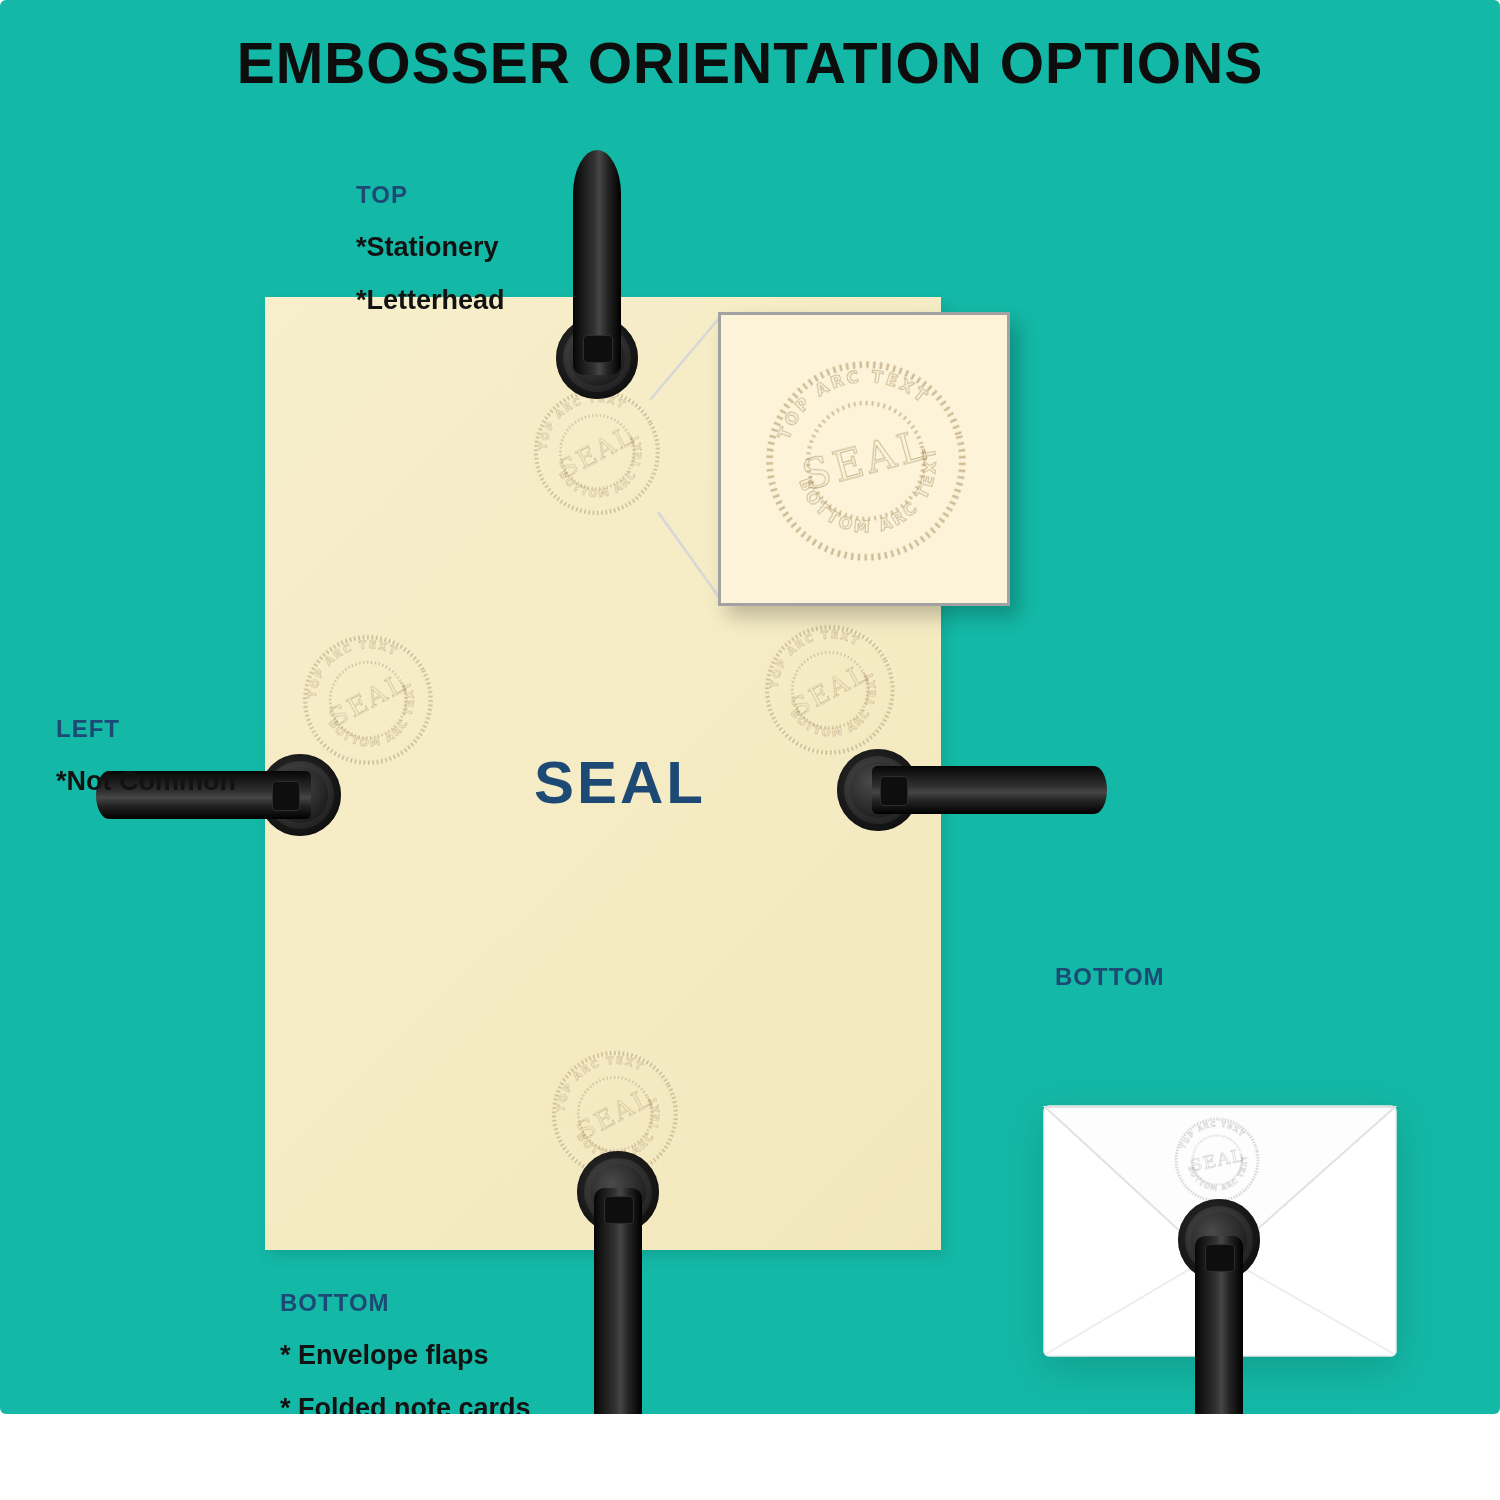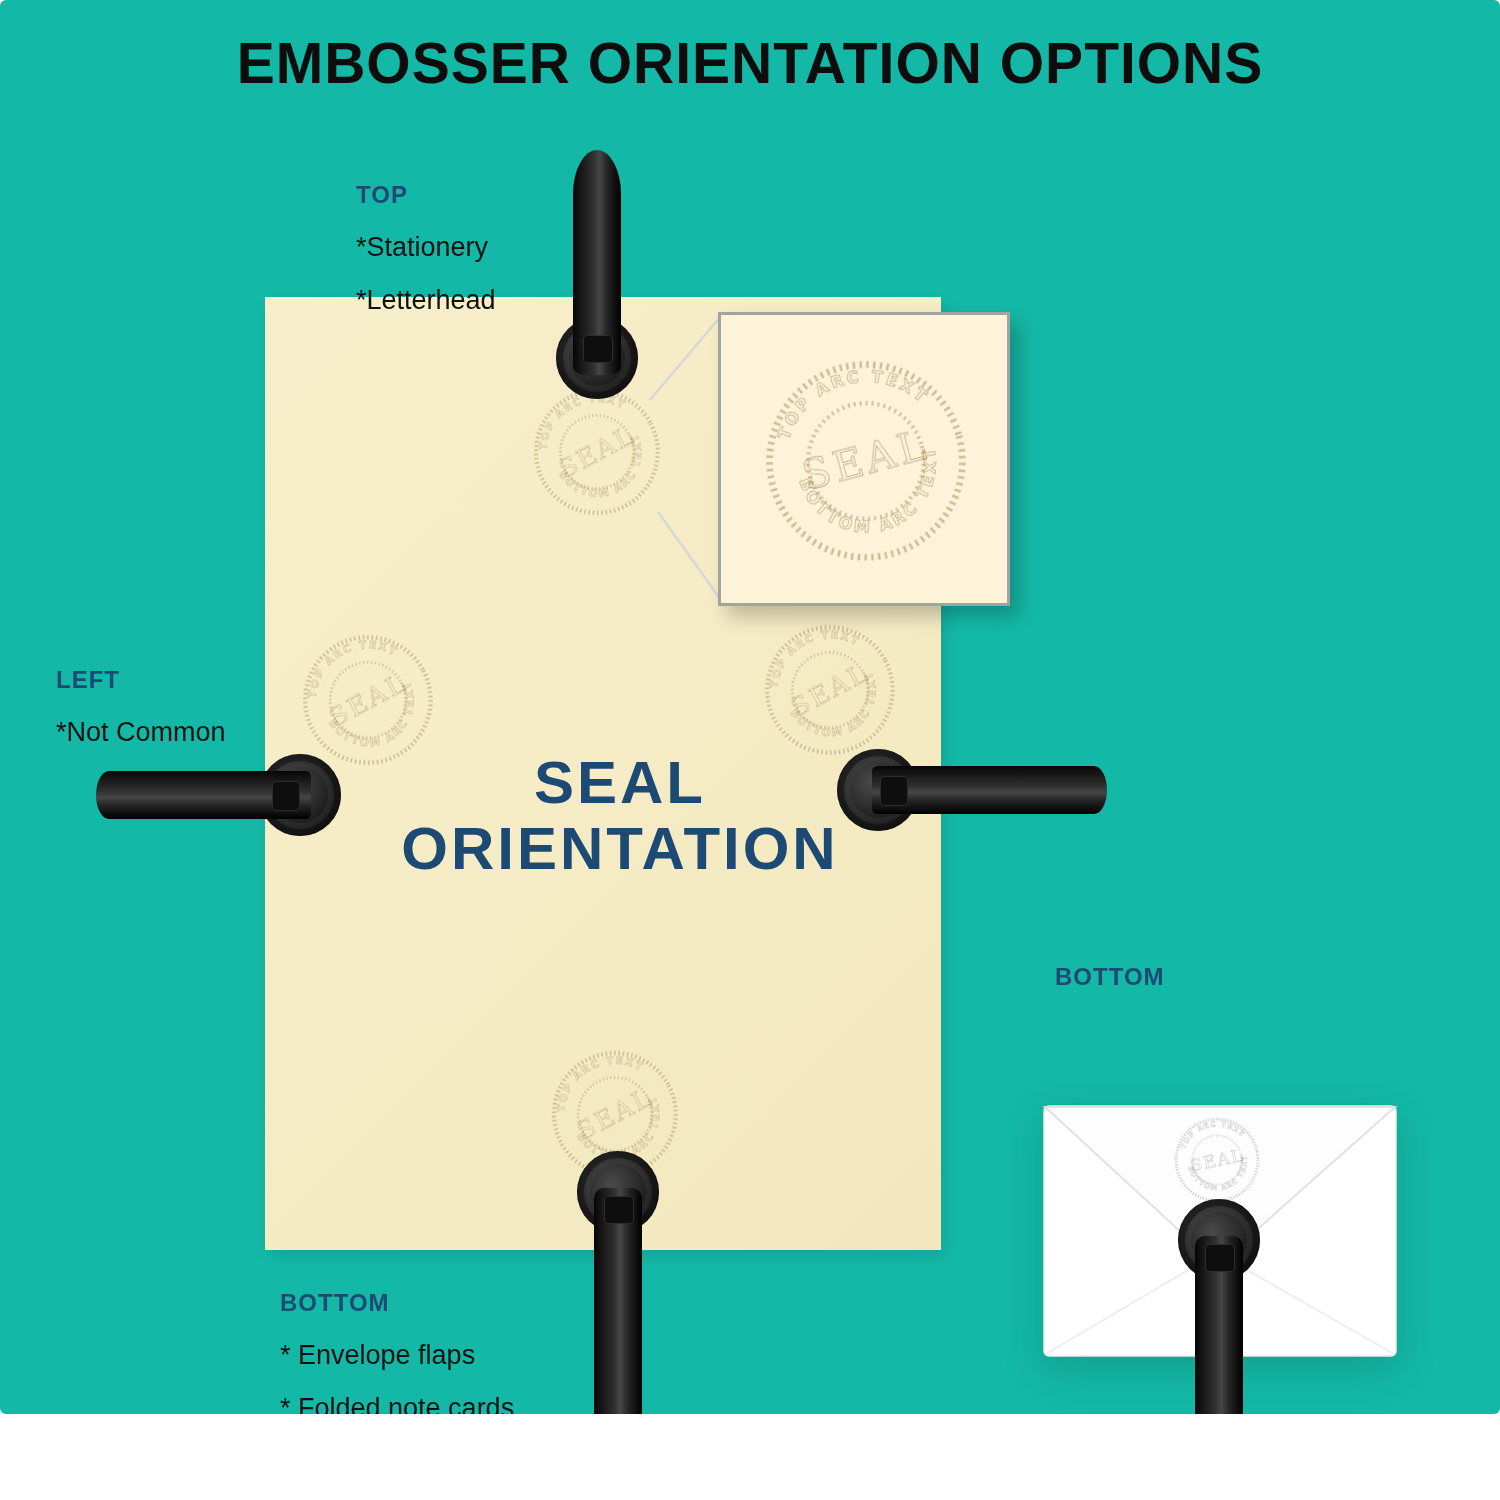--- a/index.html
+++ b/index.html
@@ -71,21 +71,21 @@
   
   .center-label {
     position:absolute; left:620px; top:750px; transform:translateX(-50%);
     text-align:center; color:#1d4a74; font-weight:bold; font-size:60px;
     letter-spacing:3px; line-height:66px; white-space:nowrap;
   }
 
   
   .note { position:absolute; line-height:33px; white-space:nowrap; }
   .note-heading { font-size:24px; font-weight:bold; color:#1d4a74; letter-spacing:1px; margin-bottom:4px; }
-  .note-line { font-size:27px; font-weight:normal; color:#121212;margin-top:20px; }
+  .note-line { font-size:27px; font-weight:bold; color:#121212;margin-top:20px; }
 </style>
 </head>
 <body>
 
 <div class="canvas">
 
   <svg width="0" height="0" style="position:absolute">
     <defs>
       <path id="arc-top" d="M 26 112 A 84 84 0 0 1 194 112"></path>
       <path id="arc-bottom" d="M 38 112 A 72 72 0 0 0 182 112"></path>
@@ -138,21 +138,20 @@
       <circle class="ring-outer" cx="110" cy="110" r="100"></circle>
       <circle class="ring-inner" cx="110" cy="110" r="60"></circle>
       <text class="arc-text"><textPath href="#arc-top" startOffset="50%">TOP ARC TEXT</textPath></text>
       <text class="center-text" x="110" y="124">SEAL</text>
       <text class="arc-text"><textPath href="#arc-bottom" startOffset="50%">BOTTOM ARC TEXT</textPath></text>
     </svg>
   </div>
 
   <div class="center-label">
     <div>SEAL</div>
-    <div>ORIENTATION</div>
   </div>
 
   <div>
     <div class="clamp-head" style="left:556px;top:317px"></div>
     <div class="clamp-handle handle-v handle-up" style="left:573px;top:150px;height:225px"></div>
     <div class="clamp-latch" style="left:583px;top:335px;width:28px;height:26px"></div>
   </div>
 
   <div>
     <div class="clamp-head" style="left:259px;top:754px"></div>
@@ -193,21 +192,21 @@
     <div class="clamp-handle handle-v handle-down" style="left:1195px;top:1236px;height:222px"></div>
     <div class="clamp-latch" style="left:1205px;top:1244px;width:28px;height:26px"></div>
   </div>
 
   <div class="note" style="left:356px;top:178px">
     <div class="note-heading">TOP</div>
     <div class="note-line">*Stationery</div>
     <div class="note-line">*Letterhead</div>
   </div>
 
-  <div class="note" style="left:56px;top:663px">
+  <div class="note" style="left:56px;top:712px">
     <div class="note-heading">LEFT</div>
     <div class="note-line">*Not Common</div>
   </div>
 
 
   <div class="note" style="left:280px;top:1286px">
     <div class="note-heading">BOTTOM</div>
     <div class="note-line">* Envelope flaps</div>
     <div class="note-line">* Folded note cards</div>
   </div>

